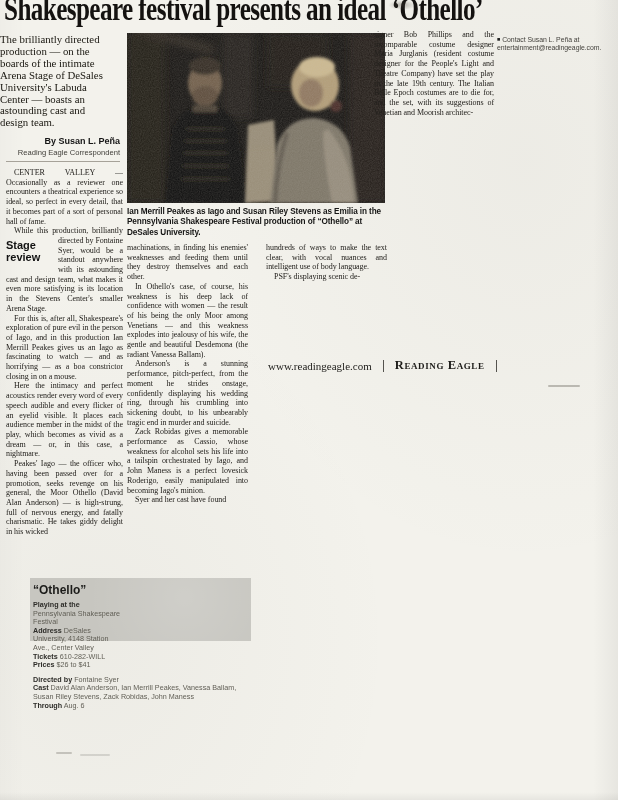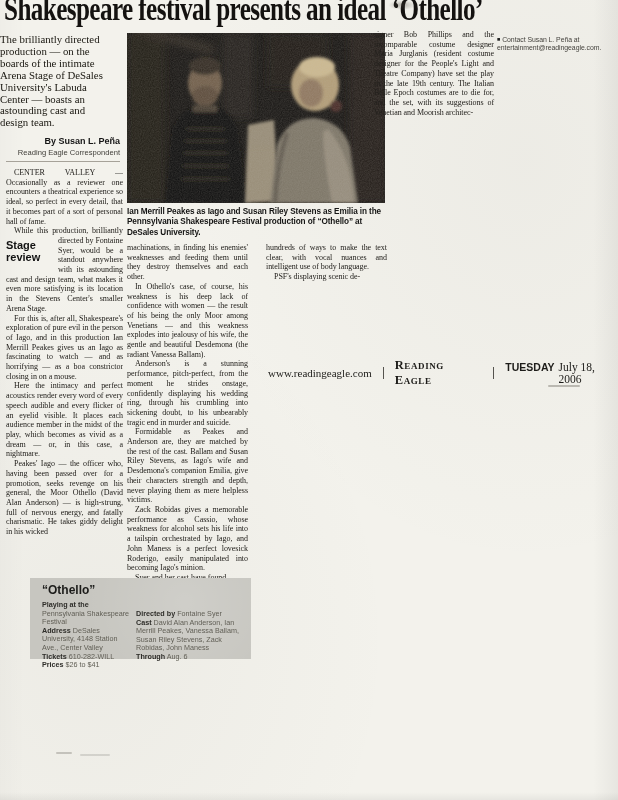--- a/index.html
+++ b/index.html
@@ -53,30 +53,30 @@
   
   .masthead{left:268px; top:358px; display:flex; align-items:center; gap:11px; color:#1d1c19;}
   .mh-url{font:11px "Liberation Serif", serif;}
   .mh-paper{font:bold 12.5px "Liberation Serif", serif; font-variant:small-caps; letter-spacing:0.6px;}
   .mh-daydate{display:flex; gap:4px; align-items:baseline;}
   .mh-day{font:bold 10.5px "Liberation Sans", sans-serif;}
   .mh-date{font:11.5px "Liberation Serif", serif;}
   .mh-sep{width:1px; height:12px; background:#55534e; align-self:center;}
   
   .infobox{
-    left:30px; top:578px; width:221px; height:81px; box-sizing:border-box;
+    left:30px; top:578px; width:221px; height:63px; box-sizing:border-box;
     background:#c7c6c0;
     background-image:radial-gradient(circle at 70% 30%, rgba(255,255,255,0.15), transparent 60%);
-    padding:6px 12px;
+    padding:6px 3px;
   }
   .ib-title{font:bold 12px/13px "Liberation Sans", sans-serif; color:#1b1b19; margin-bottom:4px;}
-  .ib-cols{display:flex; gap:6px;}
+  .ib-cols{display:flex; gap:6px;flex-direction:column;}
   .ib-col{font:7.2px/8.6px "Liberation Sans", sans-serif; color:#605e55;}
   .ib-col-left{width:88px;}
-  .ib-col-right{flex:1;margin-top:9px;}
+  .ib-col-right{flex:1;}
   .ib-col p{margin:0;}
   .ib-col b{color:#2e2d29;}
   
   .smudge{left:388px; top:0; width:28px; height:10px; background:radial-gradient(ellipse, rgba(70,64,56,0.35), transparent 70%); border-radius:50%;}
   .dash-a{left:548px; top:385px; width:32px; height:2px; background:rgba(85,82,75,0.35); border-radius:1px;}
   .dash-b{left:56px; top:752px; width:16px; height:2px; background:rgba(85,82,75,0.28); border-radius:1px;}
   .dash-c{left:80px; top:754px; width:30px; height:2px; background:rgba(85,82,75,0.18); border-radius:1px;}
   .edge-bottom{left:0; bottom:0; width:100%; height:8px; background:linear-gradient(to bottom, transparent, rgba(0,0,0,0.05));}
 </style>
 </head>
@@ -153,21 +153,20 @@
       <span>Syer, would be a standout anywhere with its astounding cast and design team, what makes it even more satisfying is its location in the Stevens Center's smaller Arena Stage.</span></p>
     <p>For this is, after all, Shakespeare's exploration of pure evil in the person of Iago, and in this production Ian Merrill Peakes gives us an Iago as fascinating to watch — and as horrifying — as a boa constrictor closing in on a mouse.</p>
     <p>Here the intimacy and perfect acoustics render every word of every speech audible and every flicker of an eyelid visible. It places each audience member in the midst of the play, which becomes as vivid as a dream — or, in this case, a nightmare.</p>
     <p>Peakes' Iago — the officer who, having been passed over for a promotion, seeks revenge on his general, the Moor Othello (David Alan Anderson) — is high-strung, full of nervous energy, and fatally charismatic. He takes giddy delight in his wicked</p>
   </div>
 
   <div class="abs col col2">
     <p class="flush">machinations, in finding his enemies' weaknesses and feeding them until they destroy themselves and each other.</p>
     <p>In Othello's case, of course, his weakness is his deep lack of confidence with women — the result of his being the only Moor among Venetians — and this weakness explodes into jealousy of his wife, the gentle and beautiful Desdemona (the radiant Vanessa Ballam).</p>
     <p>Anderson's is a stunning performance, pitch-perfect, from the moment he strides onstage, confidently displaying his wedding ring, through his crumbling into sickening doubt, to his unbearably tragic end in murder and suicide.</p>
-    <p>Formidable as Peakes and Anderson are, they are matched by the rest of the cast. Ballam and Susan Riley Stevens, as Iago's wife and Desdemona's companion Emilia, give their characters strength and depth, never playing them as mere helpless victims.</p>
     <p>Zack Robidas gives a memorable performance as Cassio, whose weakness for alcohol sets his life into a tailspin orchestrated by Iago, and John Maness is a perfect lovesick Roderigo, easily manipulated into becoming Iago's minion.</p>
     <p>Syer and her cast have found</p>
   </div>
 
   <div class="abs col col3">
     <p class="flush">hundreds of ways to make the text clear, with vocal nuances and intelligent use of body language.</p>
     <p>PSF's displaying scenic de-</p>
   </div>
 
   <div class="abs col col4">
@@ -176,24 +175,20 @@
 
   <div class="abs col col5">
     <div class="contact"><span class="sq">■</span> <span>Contact Susan L. Peña at entertainment@readingeagle.com.</span></div>
   </div>
 
   <div class="abs masthead">
     <span class="mh-url">www.readingeagle.com</span>
     <span class="mh-sep"></span>
     <span class="mh-paper">Reading Eagle</span>
     <span class="mh-sep"></span>
-    <span class="mh-daydate">
-      <span class="mh-day">TUESDAY</span>
-      <span class="mh-date">July 18, 2006</span>
-    </span>
   </div>
 
   <div class="abs infobox">
     <div class="ib-title">“Othello”</div>
     <div class="ib-cols">
       <div class="ib-col ib-col-left">
         <p><b>Playing at the</b> <span>Pennsylvania Shakespeare Festival</span></p>
         <p><b>Address</b> <span>DeSales University, 4148 Station Ave., Center Valley</span></p>
         <p><b>Tickets</b> <span>610-282-WILL</span></p>
         <p><b>Prices</b> <span>$26 to $41</span></p>

